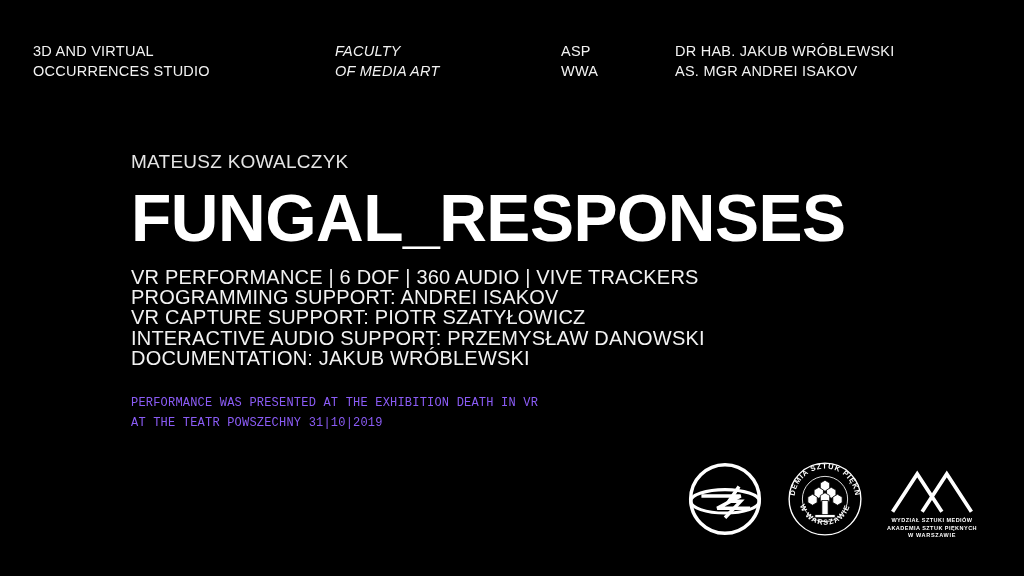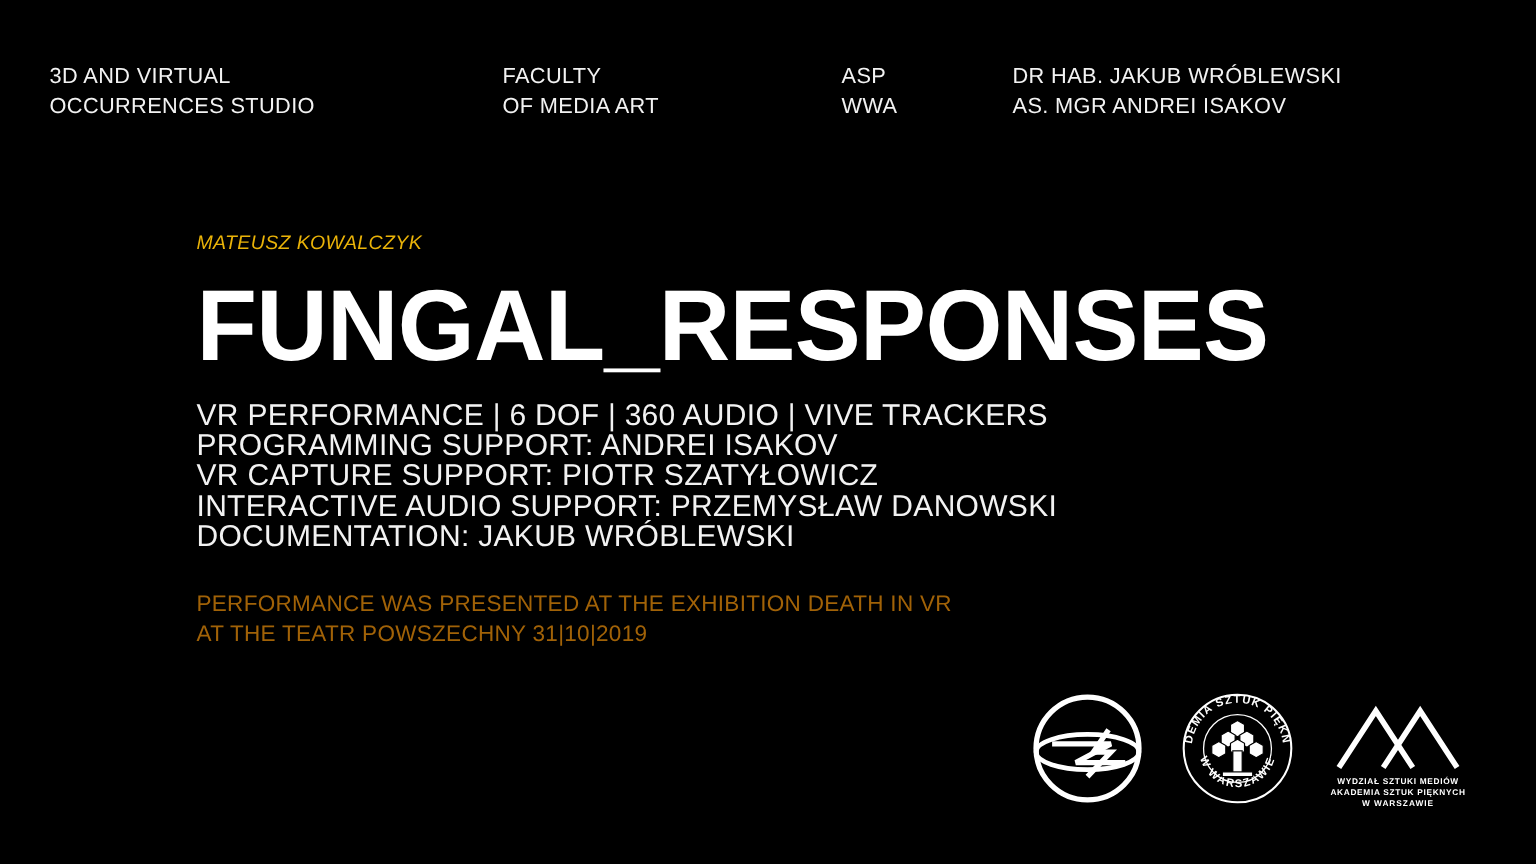--- a/index.html
+++ b/index.html
@@ -35,39 +35,38 @@
     top: 0;
     font-size: 14.5px;
     line-height: 19.5px;
     letter-spacing: 0.25px;
     font-weight: 400;
     color: #f2f2f2;
     white-space: nowrap;
   }
   .hcol .l { display: block; }
   .hcol-1 { left: 0px; }
-  .hcol-2 { left: 302px; }
+  .hcol-2 { left: 302px; font-style: italic; }
   .hcol-3 { left: 528px; }
   .hcol-4 { left: 642px; }
 
   
   .main {
     position: absolute;
     left: 131px;
     top: 152px;
     width: 800px;
   }
   .author {
-    font-size: 13px;
+    font-size: 19px;
     line-height: 19px;
     letter-spacing: 0.25px;
-    color: #eab308;
+    color: #e5e5e5;
     margin: 0 0 14px 0;
     white-space: nowrap;
-    font-style: italic;
   }
   .title {
     font-size: 67px;
     line-height: 66px;
     font-weight: 700;
     letter-spacing: -0.5px;
     color: #ffffff;
     margin: 0 0 16px 0;
     transform: scaleX(0.985);
     transform-origin: left center;
@@ -84,25 +83,26 @@
     letter-spacing: 0.2px;
     color: #f2f2f2;
     white-space: nowrap;
   }
   .exhibition {
     margin: 25px 0 0 0;
     padding: 0;
     list-style: none;
   }
   .exhibition li {
-    font-size: 15px;
+    font-size: 12px;
     line-height: 20.2px;
     letter-spacing: 0.2px;
-    color: #a16207;
-    white-space: nowrap;
+    color: #8b5cf6;
+    white-space: nowrap;
+    font-family: Liberation Mono, monospace;
   }
 
   
   .logos {
     position: absolute;
     left: 686px;
     top: 460px;
     width: 320px;
     height: 80px;
   }

